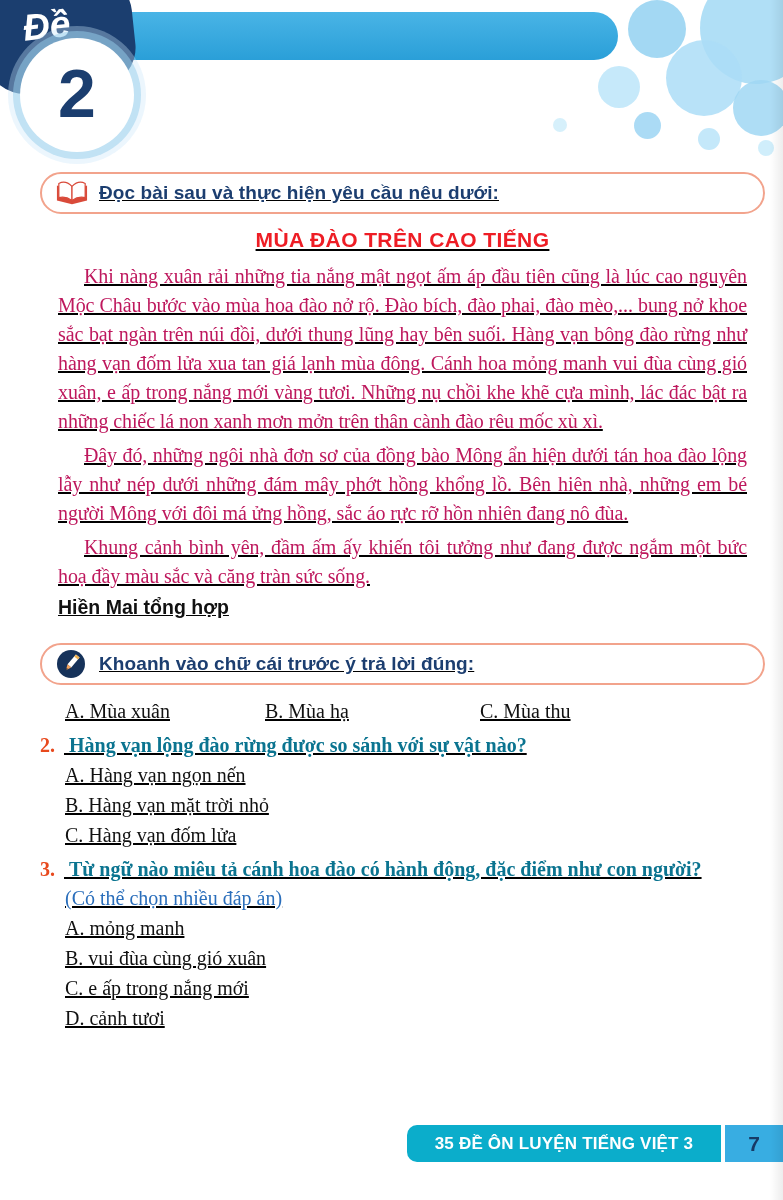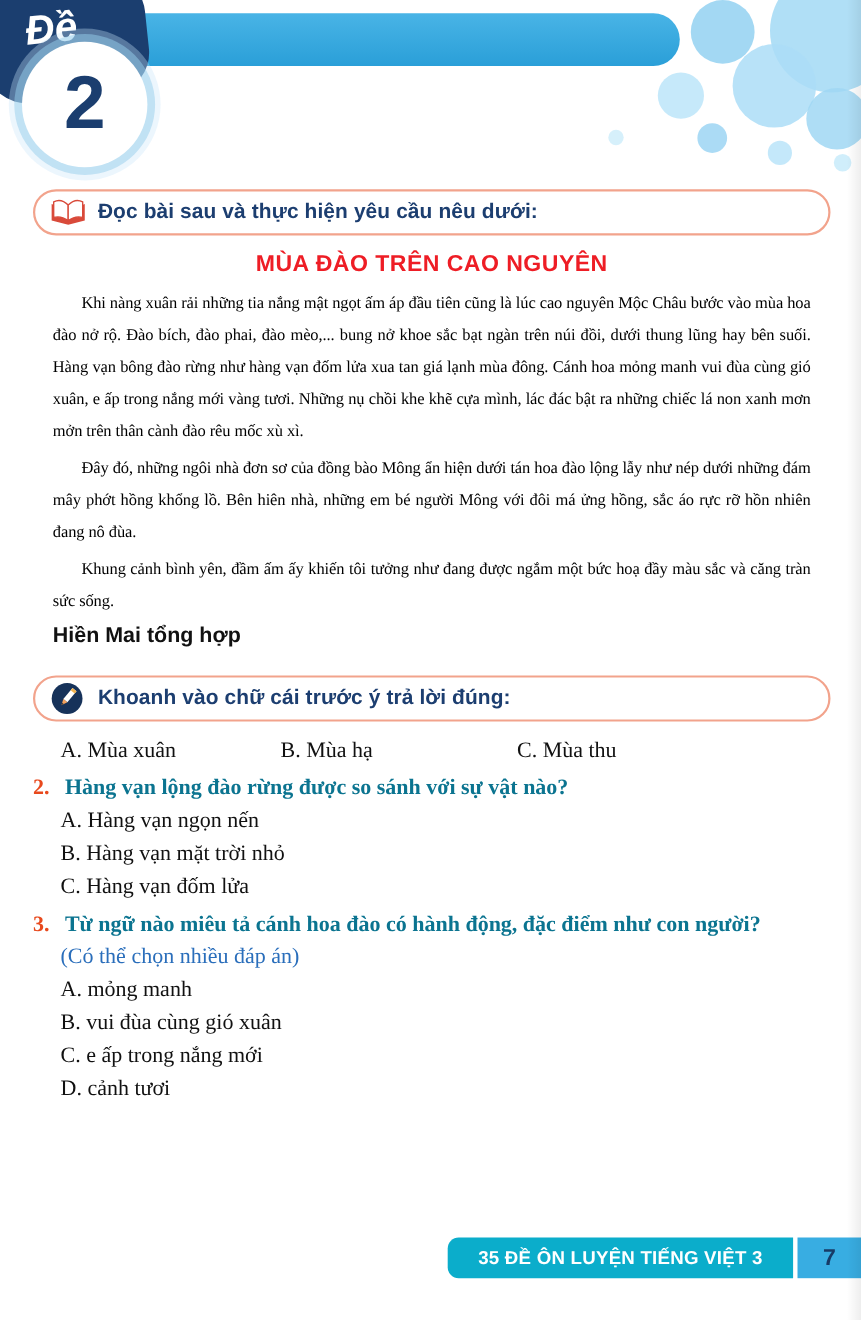--- a/index.html
+++ b/index.html
@@ -30,42 +30,42 @@
     position: absolute; left: 20px; top: 38px; width: 114px; height: 114px;
     background: #ffffff; border-radius: 50%;
     box-shadow: 0 0 0 7px rgba(150, 205, 235, 0.5), 0 0 0 12px rgba(200, 230, 248, 0.35);
     display: flex; align-items: center; justify-content: center; z-index: 3;
   }
   .num-circle span {
     color: #1b3e6f; font-family: "Liberation Sans", "DejaVu Sans", sans-serif;
     font-size: 68px; font-weight: bold; line-height: 1; margin-top: -4px;
   }
   
-  .content { position: absolute; left: 30px; top: 172px; width: 725px; z-index: 1; }
+  .content { position: absolute; left: 40px; top: 172px; width: 725px; z-index: 1; text-decoration: underline; }
   .pill {
     display: flex; align-items: center; gap: 11px;
     border: 2.5px solid #f2a38c; border-radius: 21px;
     height: 42px; padding: 0 14px; background: #ffffff;
   }
   .pill .icon { width: 32px; height: 30px; display: flex; align-items: center; flex: 0 0 auto; }
   .pill-title {
     color: #1c3e70; font-family: "Liberation Sans", "DejaVu Sans", sans-serif;
     font-weight: bold; font-size: 19px; letter-spacing: 0.1px;
   }
   .pill2 { margin-top: 24px; }
   .reading-title {
     text-align: center; color: #ee1d25;
     font-family: "Liberation Sans", "DejaVu Sans", sans-serif;
     font-size: 21px; font-weight: bold; letter-spacing: 0.4px;
     margin: 14px 0 10px 0;
   }
   .reading-body { padding: 0 18px; }
   .reading-body p {
-    font-size: 15px; line-height: 29px; text-align: justify;
-    text-indent: 26px; color: #000000; margin-bottom: 5px; letter-spacing: -0.1px;
+    font-size: 20px; line-height: 29px; text-align: justify;
+    text-indent: 26px; color: #be185d; margin-bottom: 5px; letter-spacing: -0.1px;
   }
   .author {
     font-weight: bold; font-size: 19.5px;
     color: #111111; padding-right: 8px; margin-top: 2px;
     font-family: "Liberation Sans", "DejaVu Sans", sans-serif;
   }
   .questions { margin-top: 12px; }
   .question { margin-top: 4px; }
   .q-head { font-size: 20px; line-height: 30px; }
   .q-num { color: #e8491d; font-weight: bold; display: inline-block; min-width: 24px; }
@@ -128,21 +128,21 @@
       <span class="icon">
         <svg viewBox="0 0 34 26" width="32" height="26">
           <path d="M1 5 L17 11 L33 5 L33 21 L17 25 L1 21 Z" fill="#d94a3a"></path>
           <path d="M3 3 Q10 -1 17 6 L17 21 Q10 16 3 18 Z" fill="#ffffff" stroke="#d94a3a" stroke-width="1.3"></path>
           <path d="M31 3 Q24 -1 17 6 L17 21 Q24 16 31 18 Z" fill="#ffffff" stroke="#d94a3a" stroke-width="1.3"></path>
         </svg>
       </span>
       <span class="pill-title">Đọc bài sau và thực hiện yêu cầu nêu dưới:</span>
     </div>
 
-    <div class="reading-title">MÙA ĐÀO TRÊN CAO NGUYÊN</div>
+    <div class="reading-title">MÙA ĐÀO TRÊN CAO TIẾNG</div>
     <div class="reading-body">
       <p>Khi nàng xuân rải những tia nắng mật ngọt ấm áp đầu tiên cũng là lúc cao nguyên Mộc Châu bước vào mùa hoa đào nở rộ. Đào bích, đào phai, đào mèo,... bung nở khoe sắc bạt ngàn trên núi đồi, dưới thung lũng hay bên suối. Hàng vạn bông đào rừng như hàng vạn đốm lửa xua tan giá lạnh mùa đông. Cánh hoa mỏng manh vui đùa cùng gió xuân, e ấp trong nắng mới vàng tươi. Những nụ chồi khe khẽ cựa mình, lác đác bật ra những chiếc lá non xanh mơn mởn trên thân cành đào rêu mốc xù xì.</p>
       <p>Đây đó, những ngôi nhà đơn sơ của đồng bào Mông ẩn hiện dưới tán hoa đào lộng lẫy như nép dưới những đám mây phớt hồng khổng lồ. Bên hiên nhà, những em bé người Mông với đôi má ửng hồng, sắc áo rực rỡ hồn nhiên đang nô đùa.</p>
       <p>Khung cảnh bình yên, đầm ấm ấy khiến tôi tưởng như đang được ngắm một bức hoạ đầy màu sắc và căng tràn sức sống.</p>
       <div class="author">Hiền Mai tổng hợp</div>
     </div>
 
     <div class="pill pill2">
       <span class="icon">
         <svg viewBox="0 0 30 30" width="30" height="30">

